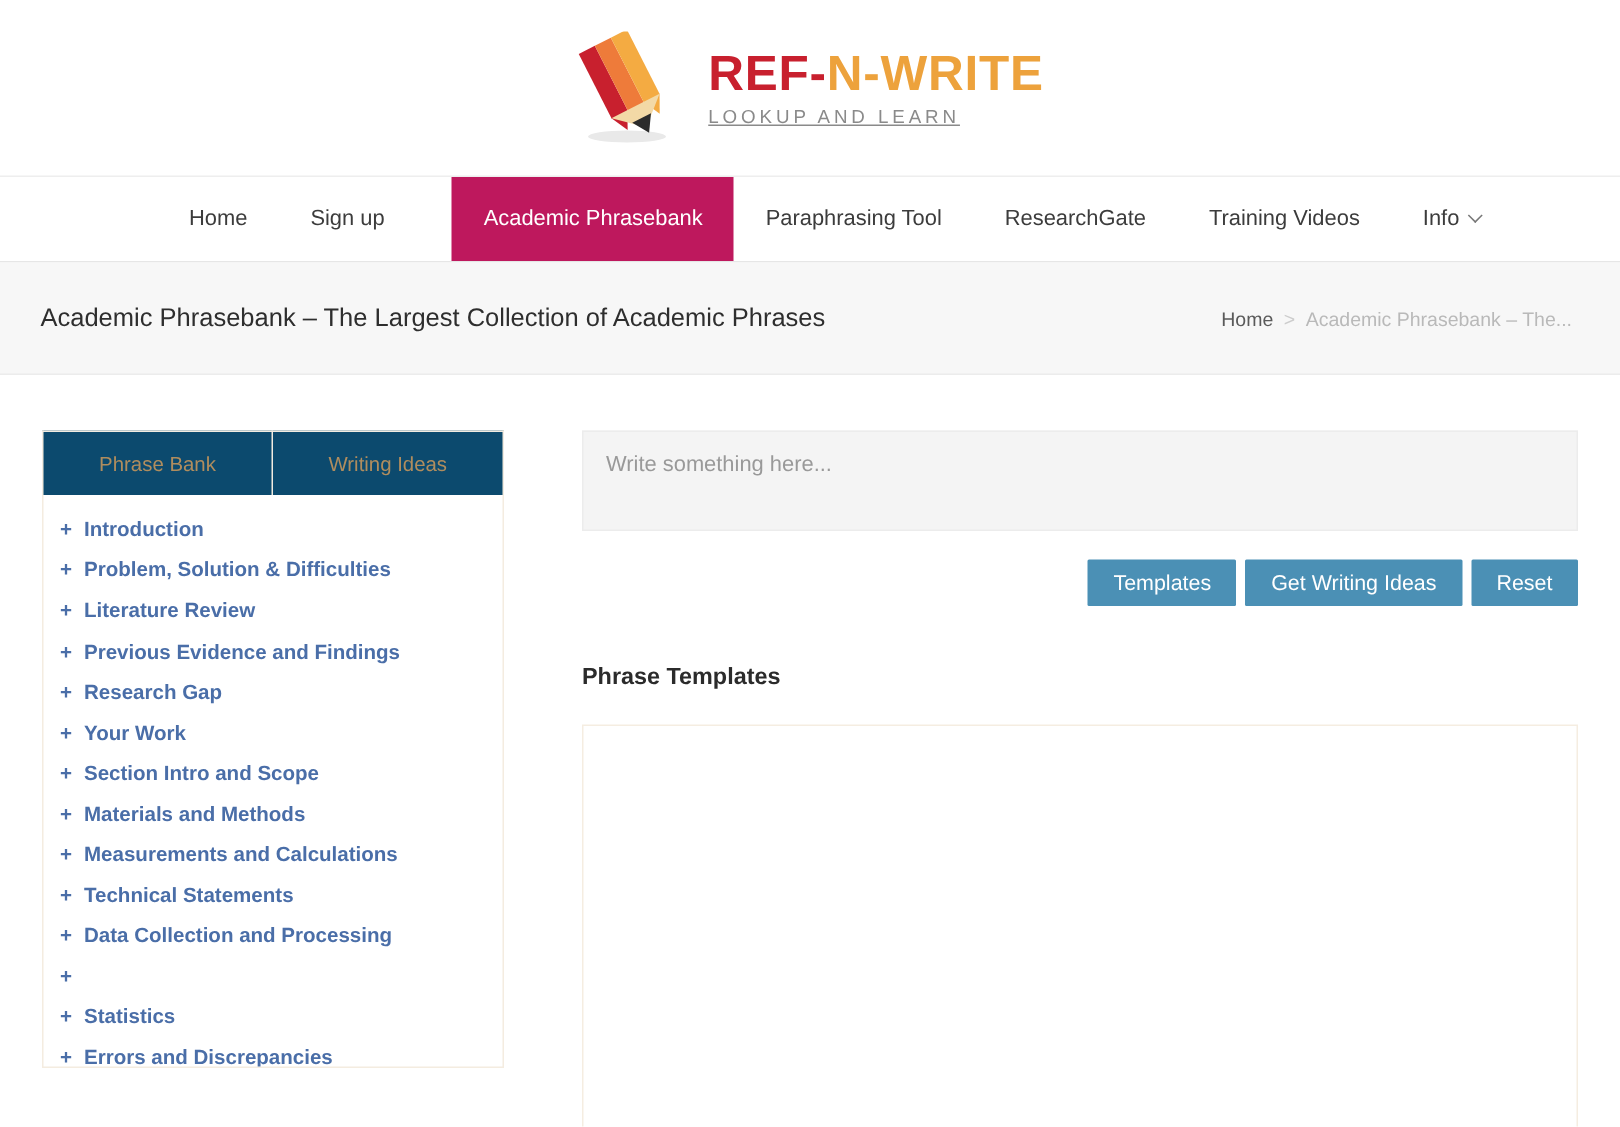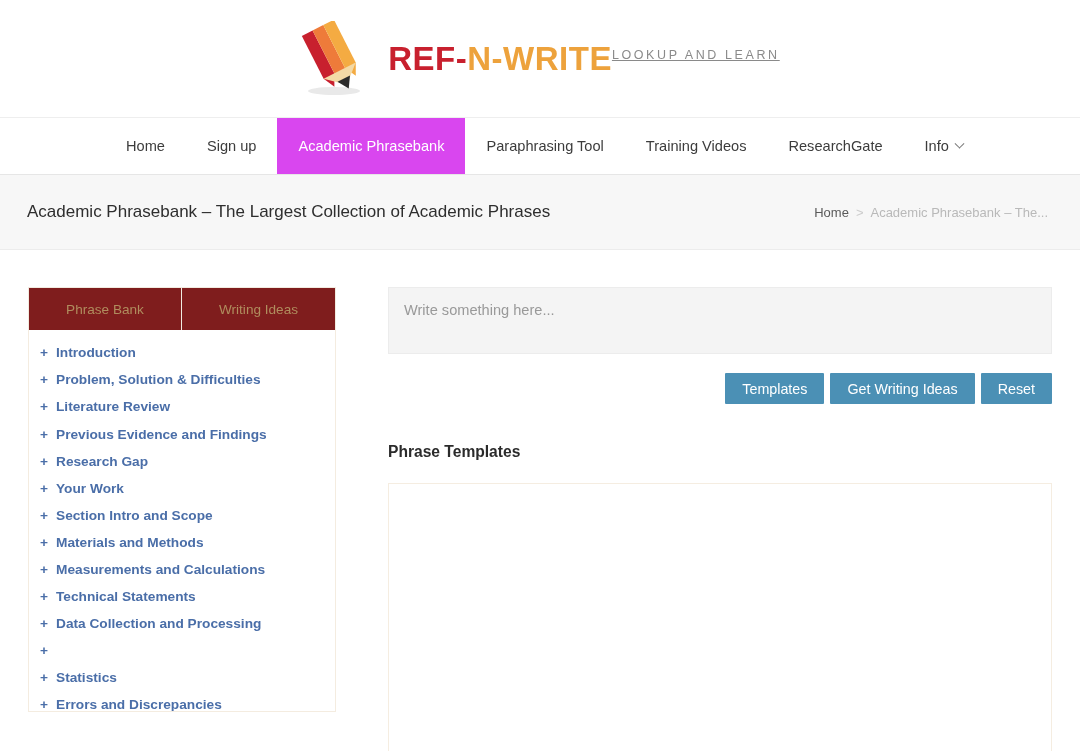--- a/index.html
+++ b/index.html
@@ -16,21 +16,21 @@
   .logo-bar {
     height: 118px;
     display: flex;
     align-items: center;
     justify-content: center;
     background: #ffffff;
     border-bottom: 1px solid #eeeeee;
   }
   .logo-wrap { display: flex; align-items: center; gap: 16px; }
   .pencil-svg { display: block; }
-  .logo-text { display: flex; line-height: 1; }
+  .logo-text { display: flex; flex-direction: column; line-height: 1; }
   .logo-title {
     font-size: 33px;
     font-weight: bold;
     letter-spacing: 0.5px;
     white-space: nowrap;
   }
   .logo-title .c-red { color: #c8202e; }
   .logo-title .c-org { color: #eda23c; }
   .logo-sub {
     font-size: 12.5px;
@@ -54,22 +54,23 @@
     display: flex;
     align-items: center;
     padding: 0 21px;
     font-size: 14.6px;
     color: #3c3c3c;
     cursor: pointer;
     white-space: nowrap;
     user-select: none;
   }
   .nav-item.active {
-    background: #d946ef;
+    background: #be185d;
     color: #ffffff;
+    margin-left: 24px;
   }
   .caret {
     display: inline-block;
     margin-left: 7px;
     width: 7px; height: 7px;
     border-right: 1.5px solid #777;
     border-bottom: 1.5px solid #777;
     transform: rotate(45deg) translate(-2px,-2px);
   }
 
@@ -116,24 +117,24 @@
     flex: 1 1 50%;
     height: 43px;
     display: flex;
     align-items: center;
     justify-content: center;
     font-size: 13.6px;
     color: #b08d5e;
     cursor: pointer;
     border: 1px solid #f2ebe0;
     border-bottom: none;
-    background: #7f1d1d;
+    background: #0c4a6e;
     user-select: none;
   }
-  .tab.active { background: #7f1d1d; }
+  .tab.active { background: #0c4a6e; }
   .tab + .tab { border-left: none; }
 
   .phrase-list {
     border: 1px solid #f4ece0;
     border-top: none;
     background: #ffffff;
     padding: 10px 0 0 0;
     height: 382px;
     overflow: hidden;
   }
@@ -233,24 +234,24 @@
   <div class="nav-item">
       <span>Sign up</span>
     </div>
   <div class="nav-item active">
       <span>Academic Phrasebank</span>
     </div>
   <div class="nav-item">
       <span>Paraphrasing Tool</span>
     </div>
   <div class="nav-item">
+      <span>ResearchGate</span>
+    </div>
+  <div class="nav-item">
       <span>Training Videos</span>
-    </div>
-  <div class="nav-item">
-      <span>ResearchGate</span>
     </div>
   <div class="nav-item">
     <span>Info</span>
     <i class="caret"></i>
   </div>
 </nav>
 
 <div class="title-bar">
   <h1 class="page-title">Academic Phrasebank – The Largest Collection of Academic Phrases</h1>
   <div class="breadcrumb">

